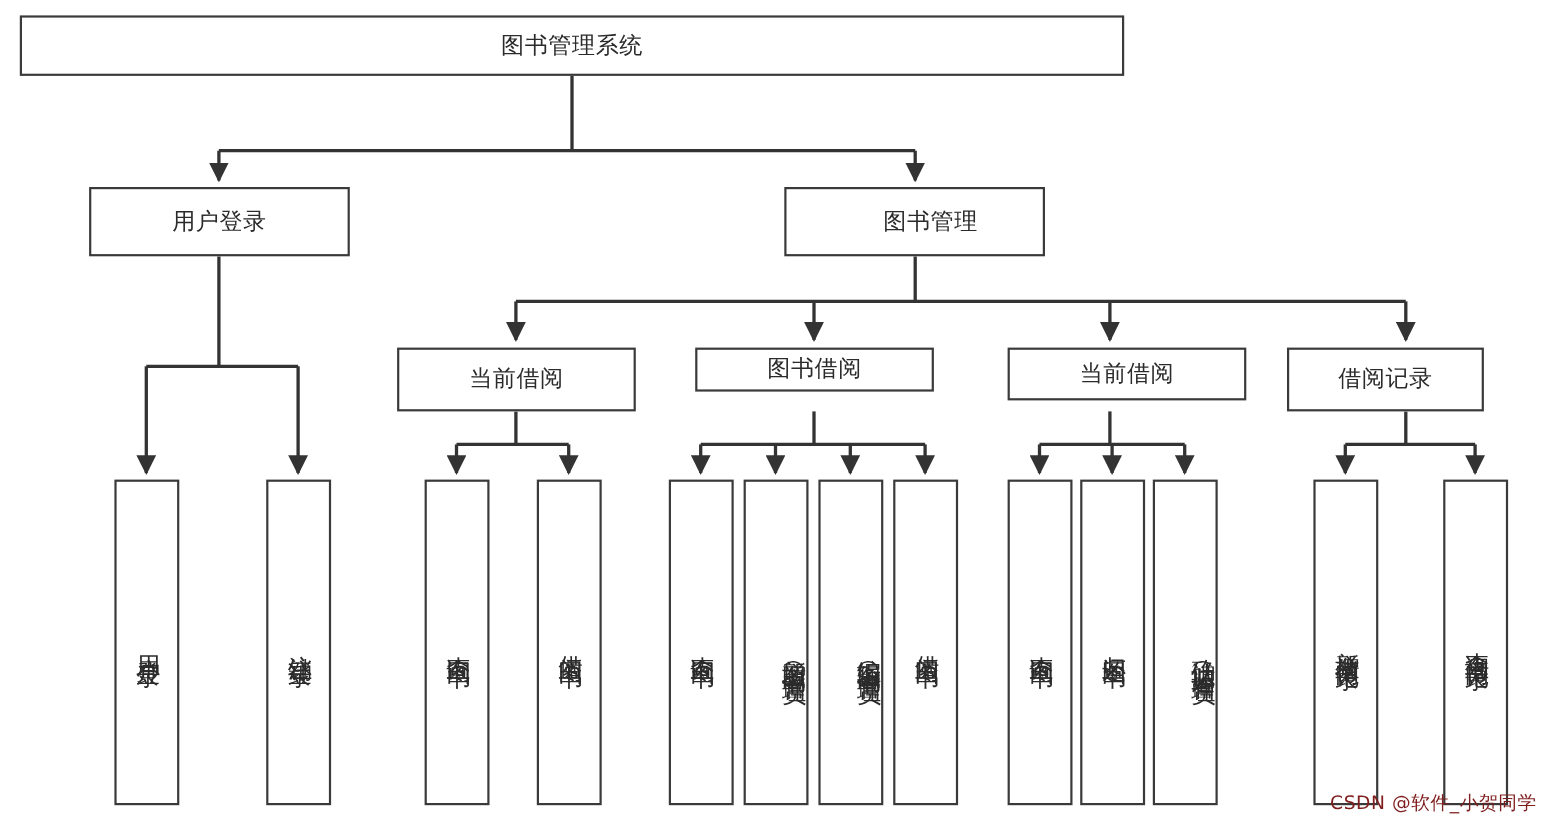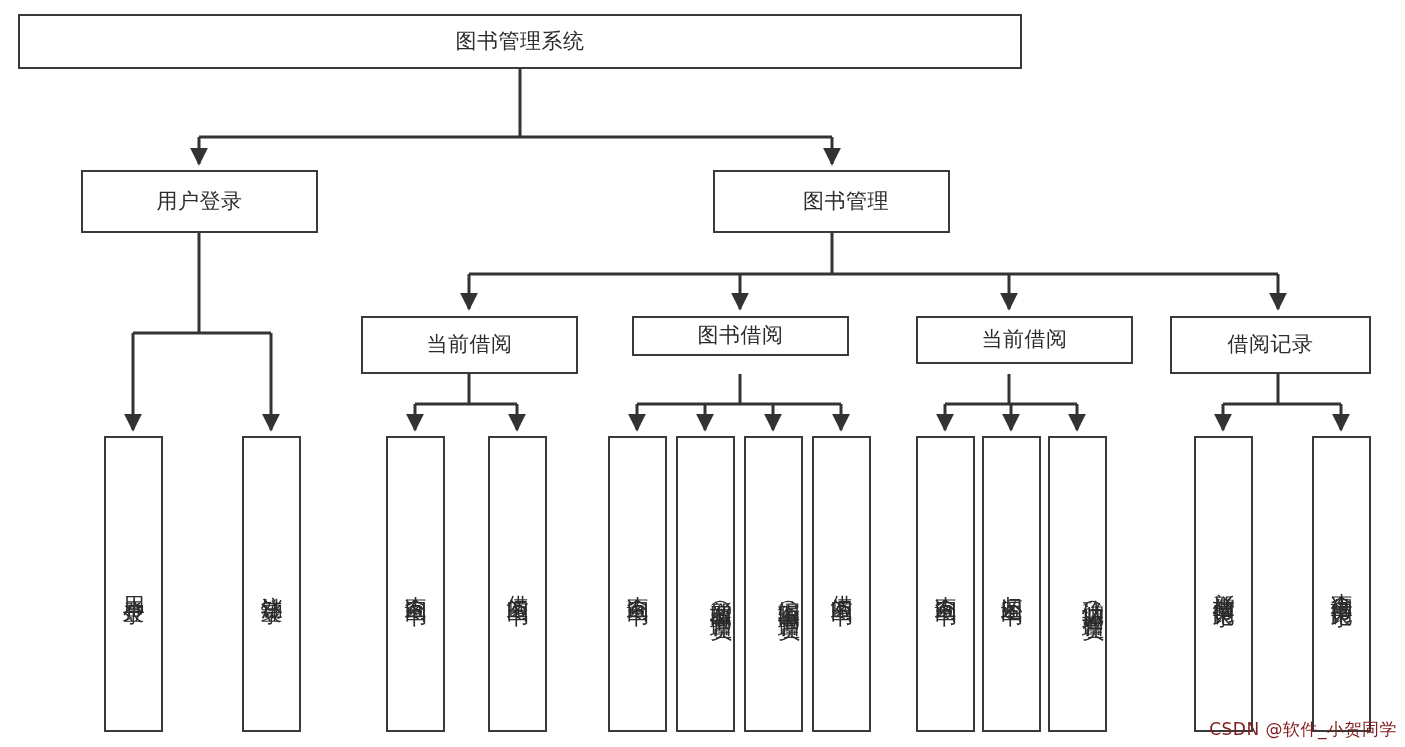--- a/index.html
+++ b/index.html
@@ -120,21 +120,21 @@
   </svg>
 
   <div class="node node-h" style="left:18px; top:14px; width:1004px; height:55px;">图书管理系统</div>
 
   <div class="node node-h" style="left:81px; top:170px; width:237px; height:63px;">用户登录</div>
   <div class="node node-h" style="left:713px; top:170px; width:237px; height:63px;padding-left:29px;">图书管理</div>
 
   <div class="node node-h" style="left:361px; top:316px; width:217px; height:58px;">当前借阅</div>
   <div class="node node-h" style="left:632px; top:316px; width:217px; height:40px;">图书借阅</div>
   <div class="node node-h" style="left:916px; top:316px; width:217px; height:48px;">当前借阅</div>
-  <div class="node node-h" style="left:1170px; top:316px; width:201px; height:58px;">借阅记录</div>
+  <div class="node node-h" style="left:1170px; top:316px; width:179px; height:58px;">借阅记录</div>
 
   <div class="node node-v short" style="left:104px; top:436px; width:59px; height:296px;">用户登录</div>
   <div class="node node-v short" style="left:242px; top:436px; width:59px; height:296px;">注销登录</div>
 
   <div class="node node-v short" style="left:386px; top:436px; width:59px; height:296px;">查询图书</div>
   <div class="node node-v short" style="left:488px; top:436px; width:59px; height:296px;">借阅图书</div>
 
   <div class="node node-v short" style="left:608px; top:436px; width:59px; height:296px;">查询图书</div>
   <div class="node node-v" style="left:676px; top:436px; width:59px; height:296px;">新增图书（管理员）</div>
   <div class="node node-v" style="left:744px; top:436px; width:59px; height:296px;">编辑图书（管理员）</div>

